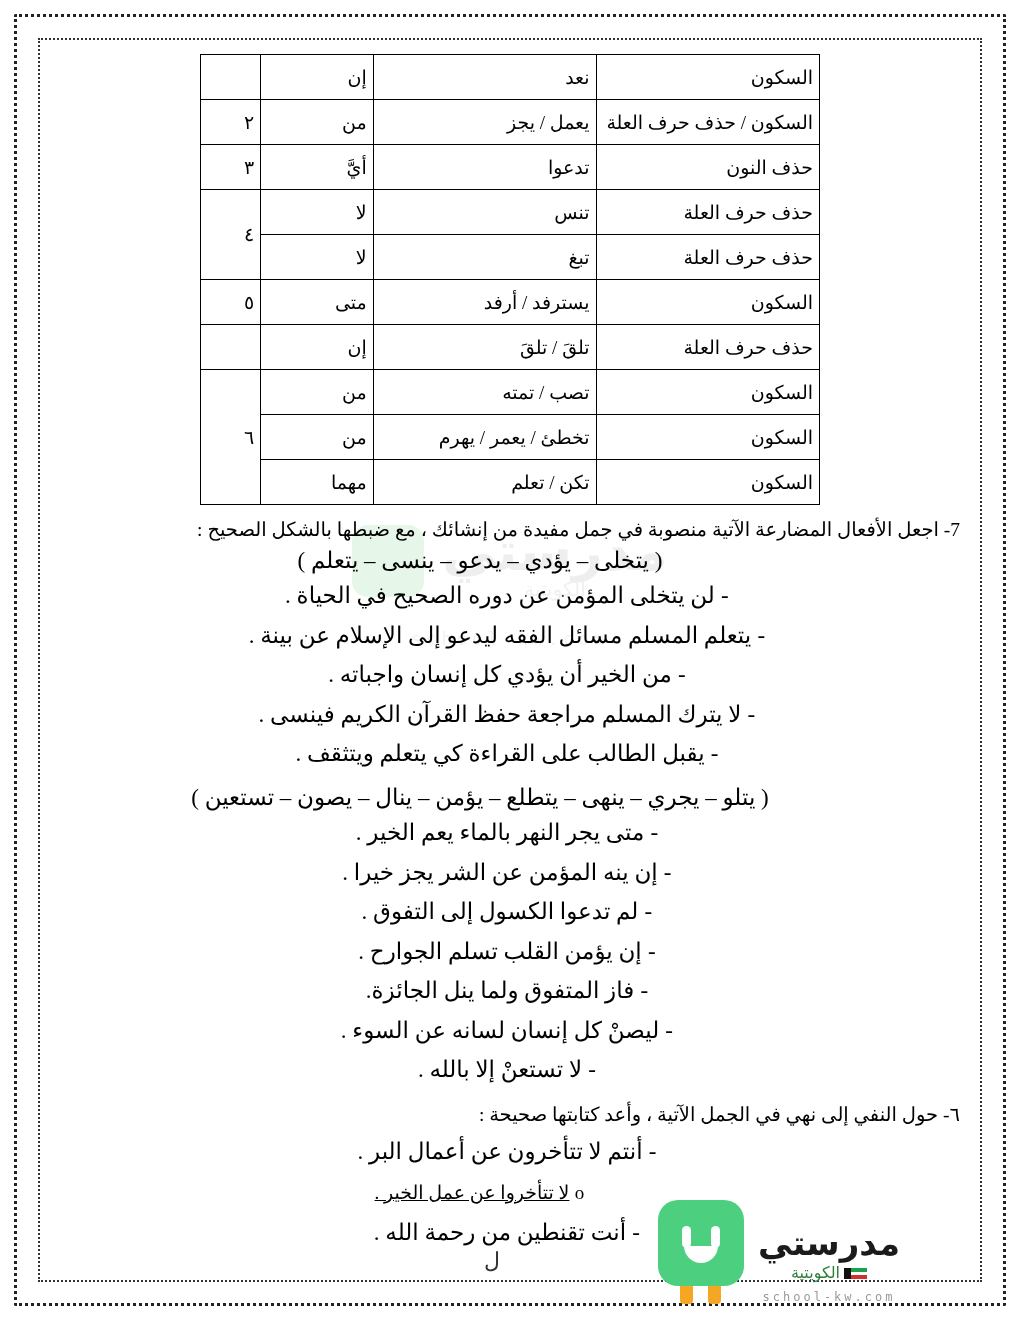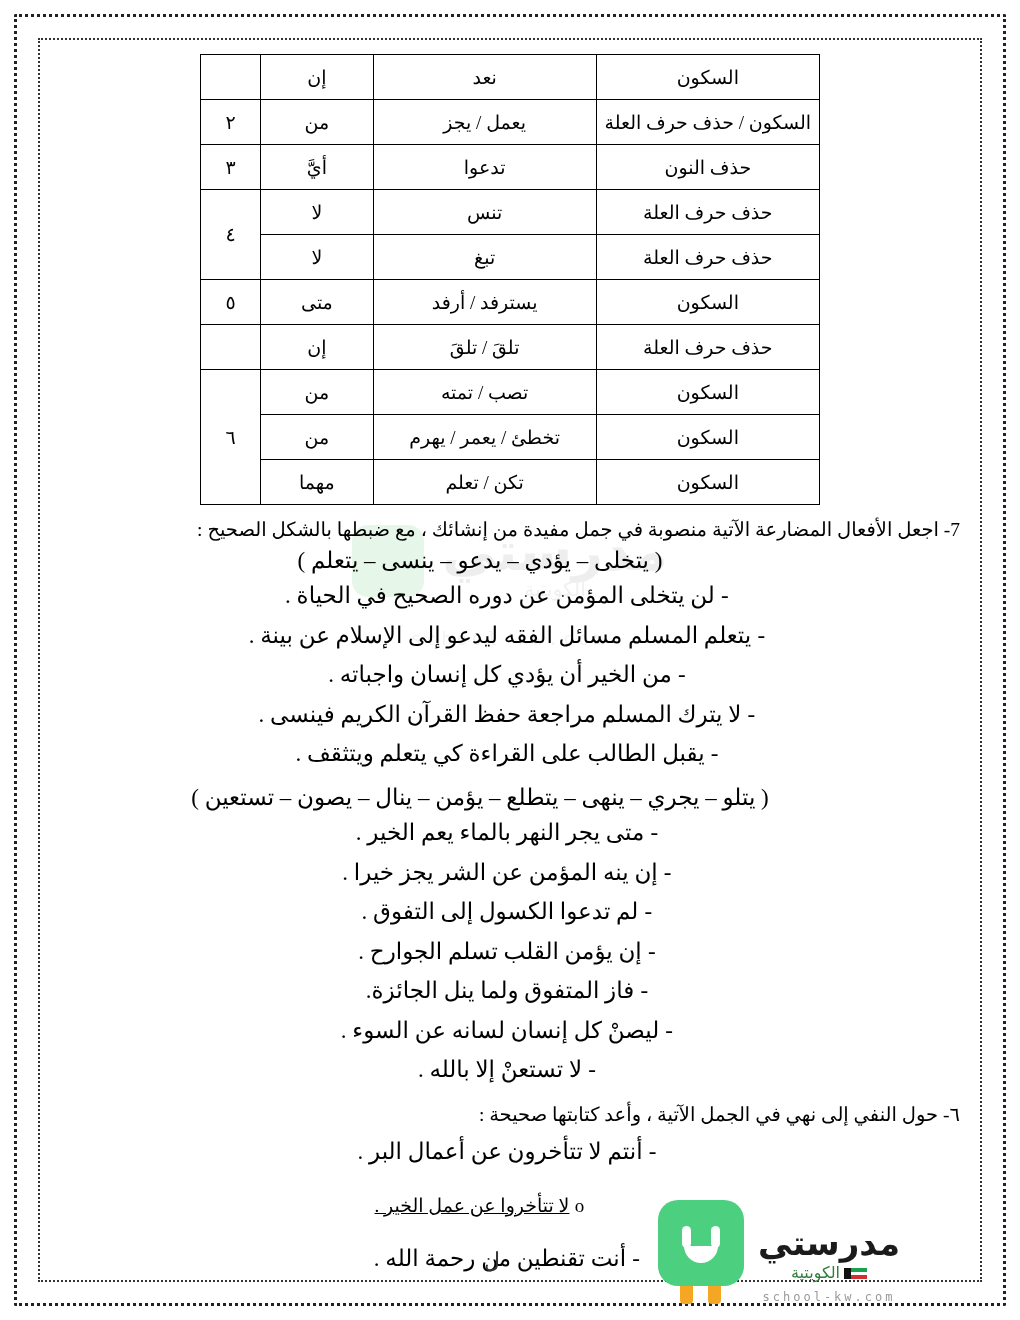--- a/index.html
+++ b/index.html
@@ -94,21 +94,21 @@
     z-index: 1;
     border-collapse: collapse;
     width: 620px;
     margin: 0 auto 0 auto;
     margin-right: 148px;
     background: transparent;
   }
   table.conj td {
     border: 1px solid #000;
     height: 38px;
-    text-align: center;
+    text-align: right;
     font-size: 19px;
     padding: 3px 6px;
     background: transparent;
   }
   td.c-num { width: 52px; }
   td.c-tool { width: 108px; }
   td.c-verb { width: 230px; }
   td.c-sign { width: 230px; }
 
   
@@ -144,21 +144,21 @@
   }
   ul.answers li .dash {
     display: inline-block;
     width: 20px;
     text-align: center;
   }
   .u { text-decoration: underline; }
 
   ul.sub-answers {
     list-style: none;
-    margin: 17px;
+    margin: 4px;
     padding: 0;
     font-family: Liberation Serif, serif;
   }
   ul.sub-answers li {
     font-size: 19px;
     line-height: 1.75;
     text-align: center;
     padding-right: 56px;
   }
   ul.sub-answers li .circ {

